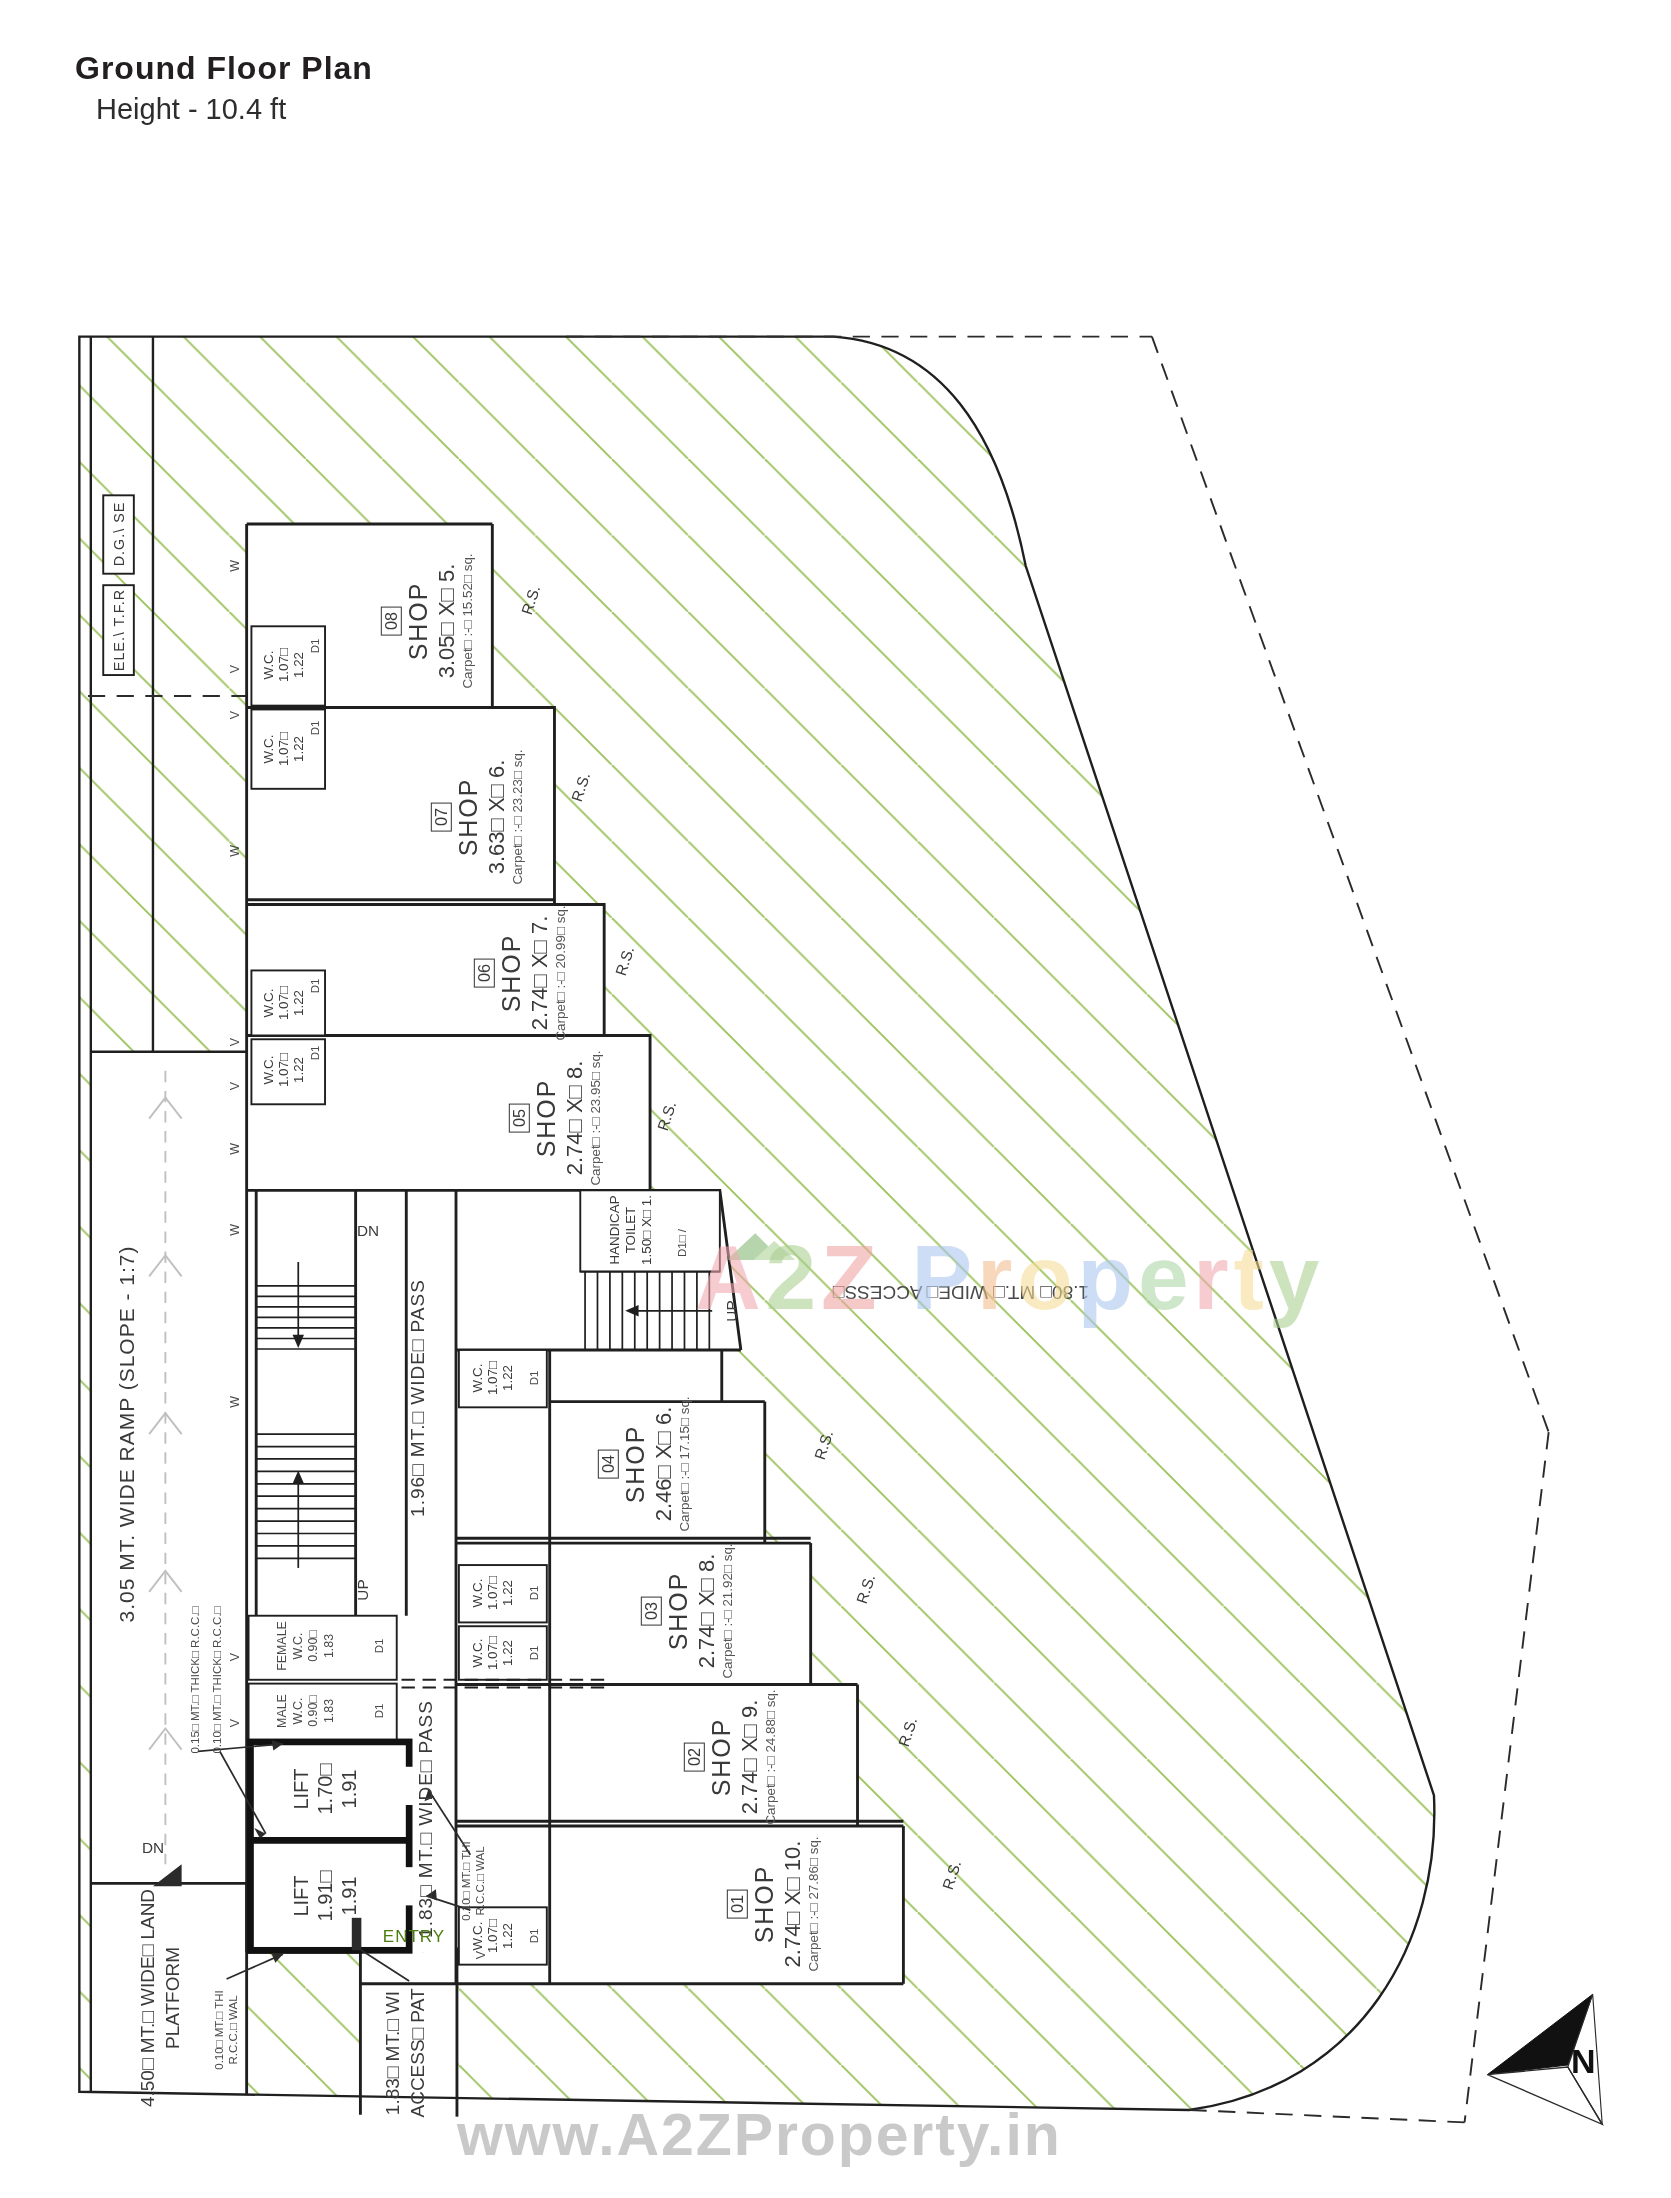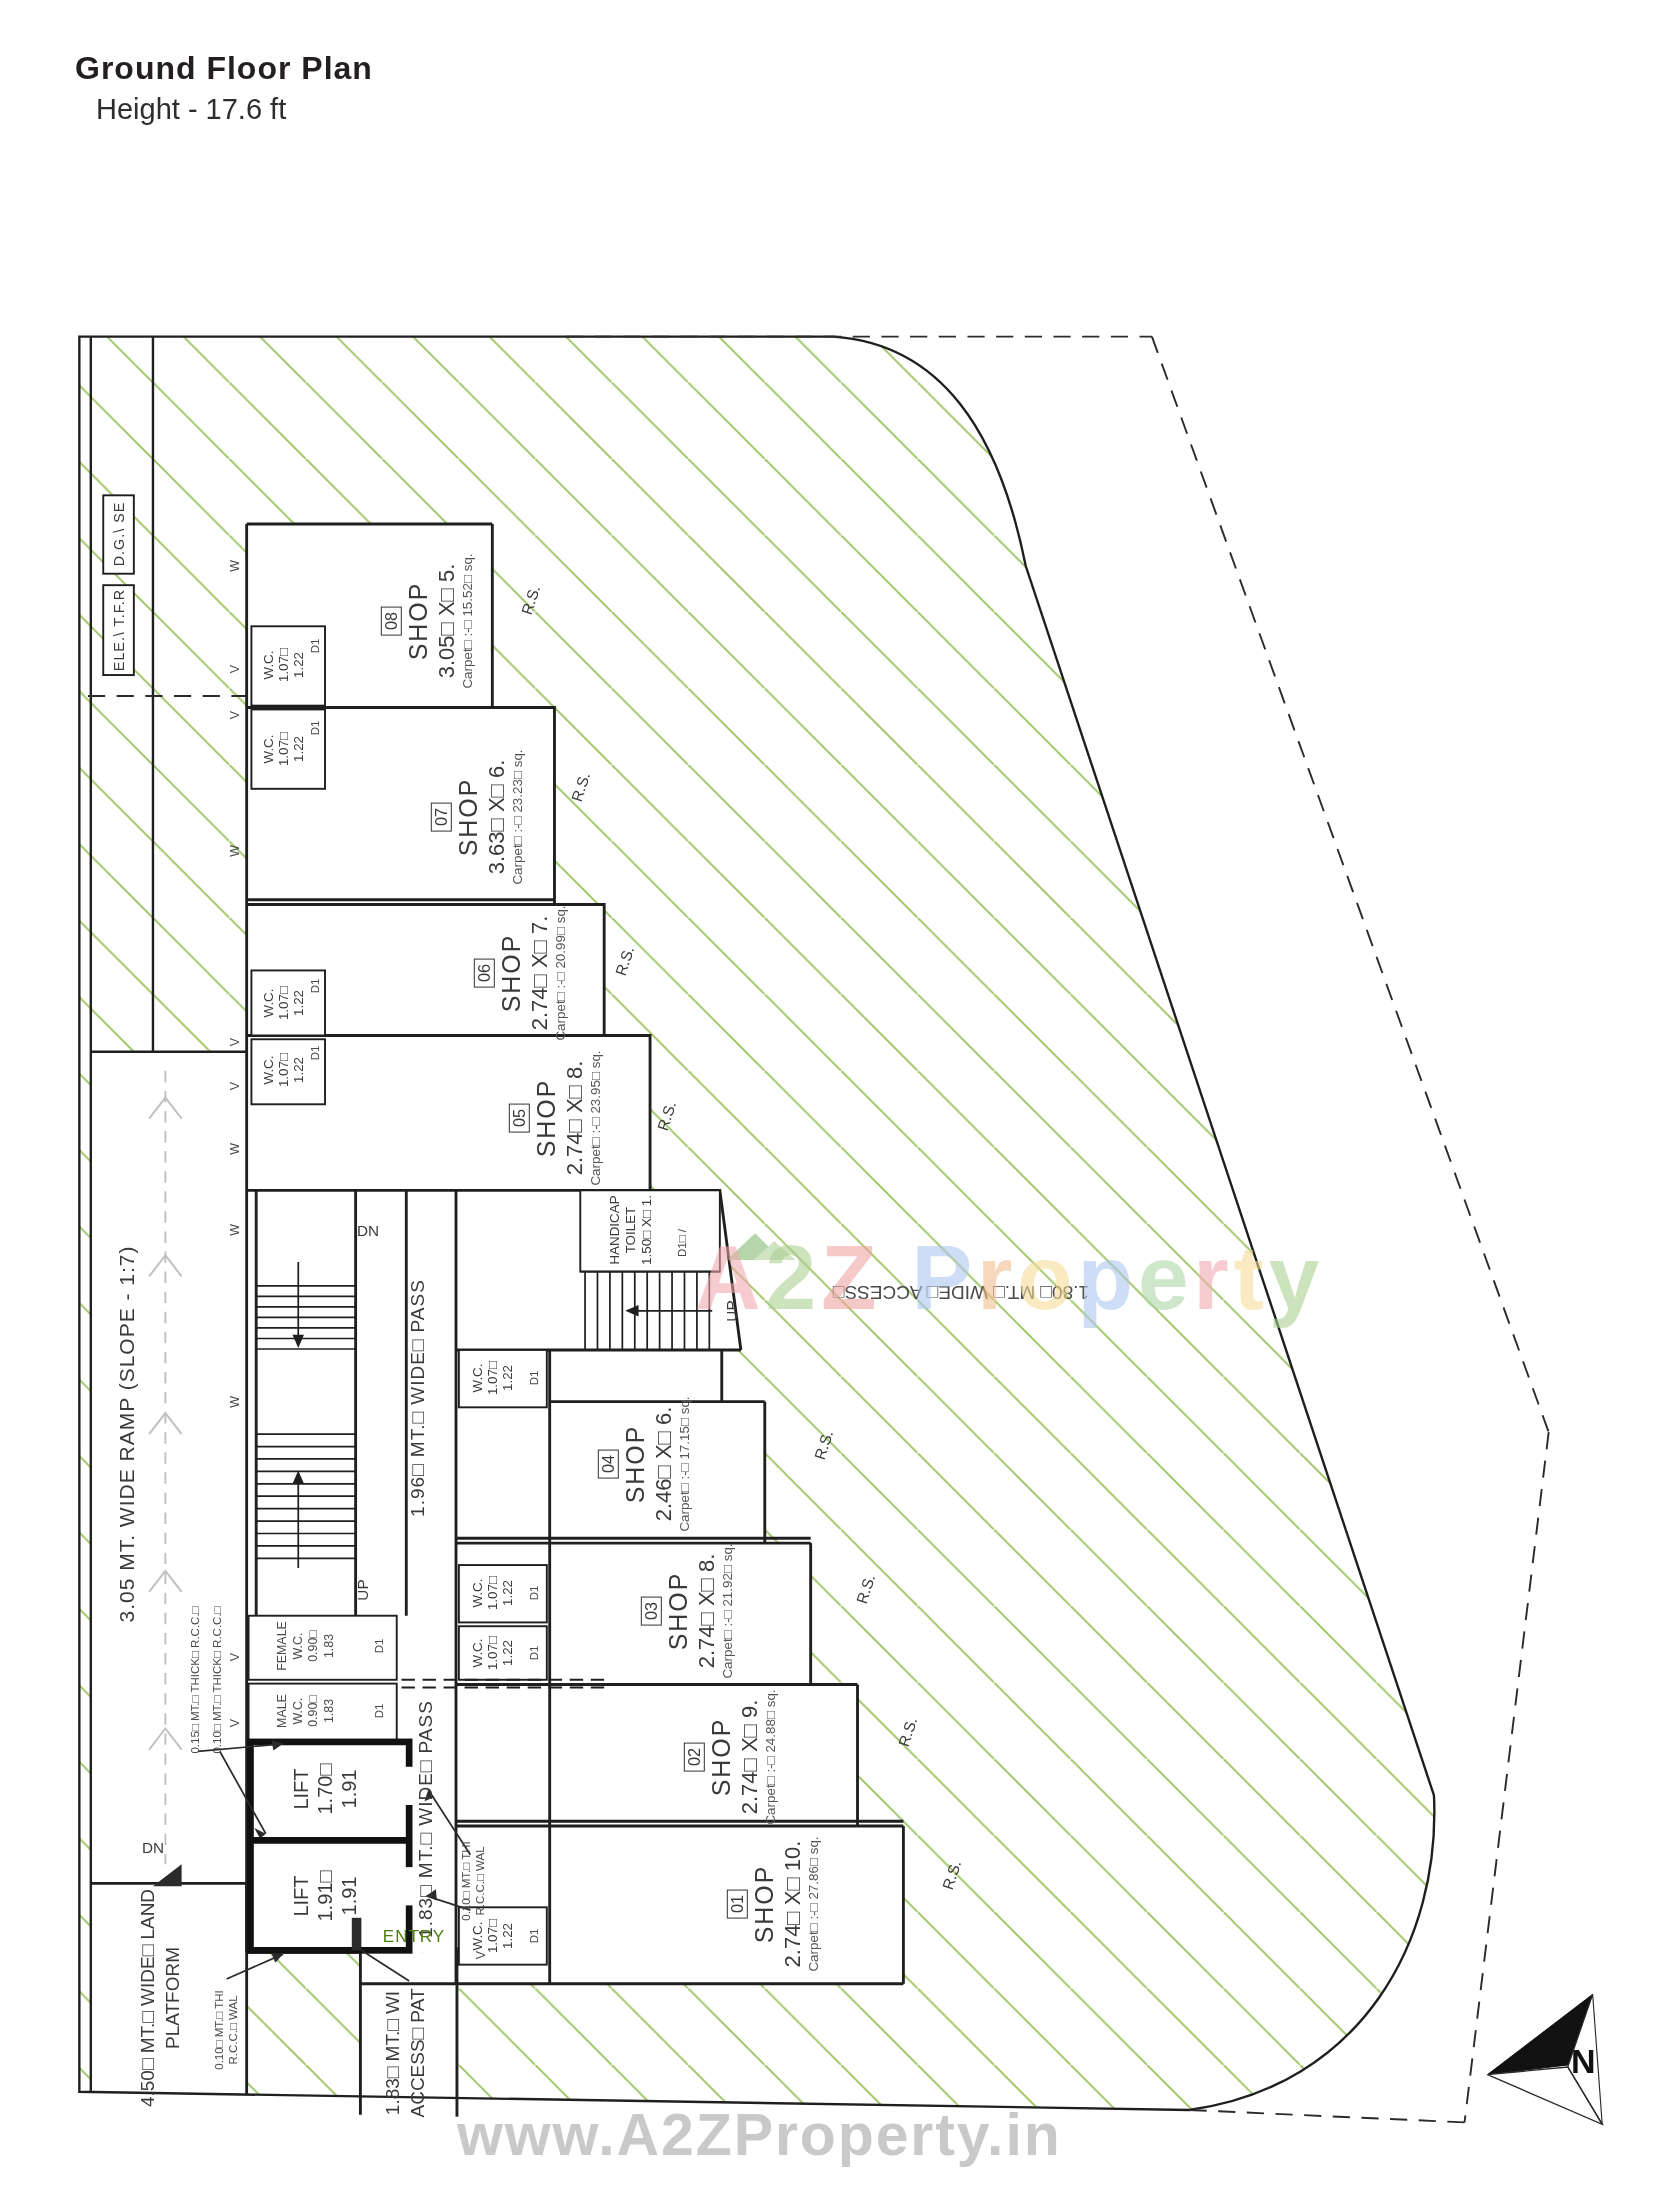--- a/index.html
+++ b/index.html
@@ -191,21 +191,21 @@
     </g>
 
     <g opacity="0.55">
       <polygon points="760,1318 790,1290 818,1318" fill="#7cb36b"></polygon>
       <polygon points="788,1318 810,1298 832,1318" fill="#a8cf90"></polygon>
     </g>
   </svg>
 
   <div class="abs" style="left:75px;top:50px;">
     <div class="title-main">Ground Floor Plan</div>
-    <div class="title-sub">Height - 17.6 ft</div>
+    <div class="title-sub">Height - 10.4 ft</div>
   </div>
 
   <div class="rot utility" style="left:119px;top:534px;">D.G.\ SE</div>
   <div class="rot utility" style="left:119px;top:630px;">ELE.\ T.F.R</div>
 
   <div class="rot shop" style="left:428px;top:621px;">
     <div class="num">08</div>
     <div class="nm">SHOP</div>
     <div class="dims">3.05□ X□ 5.</div>
     <div class="carpet">Carpet□ :-□ 15.52□ sq.</div>

